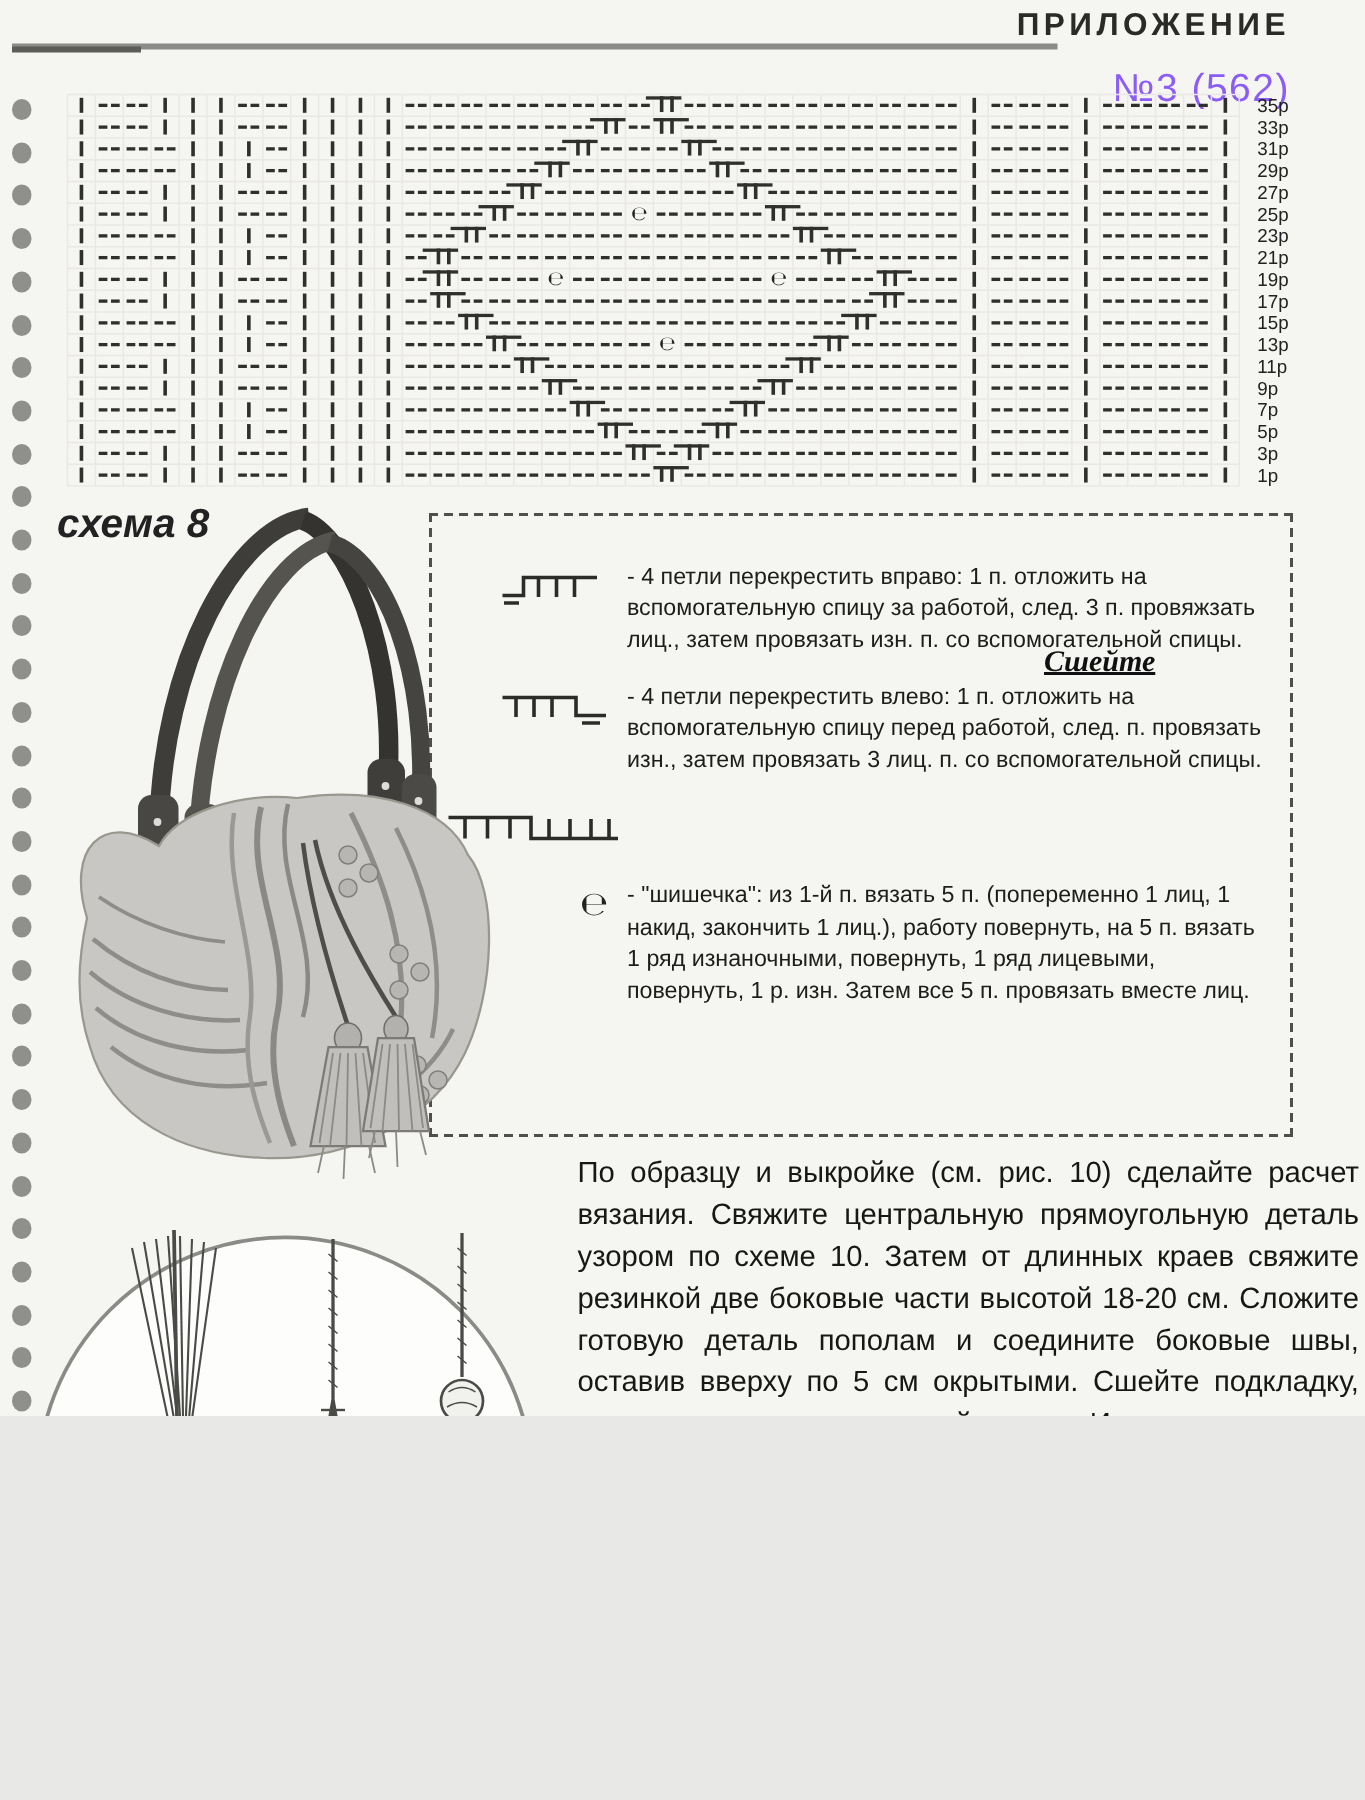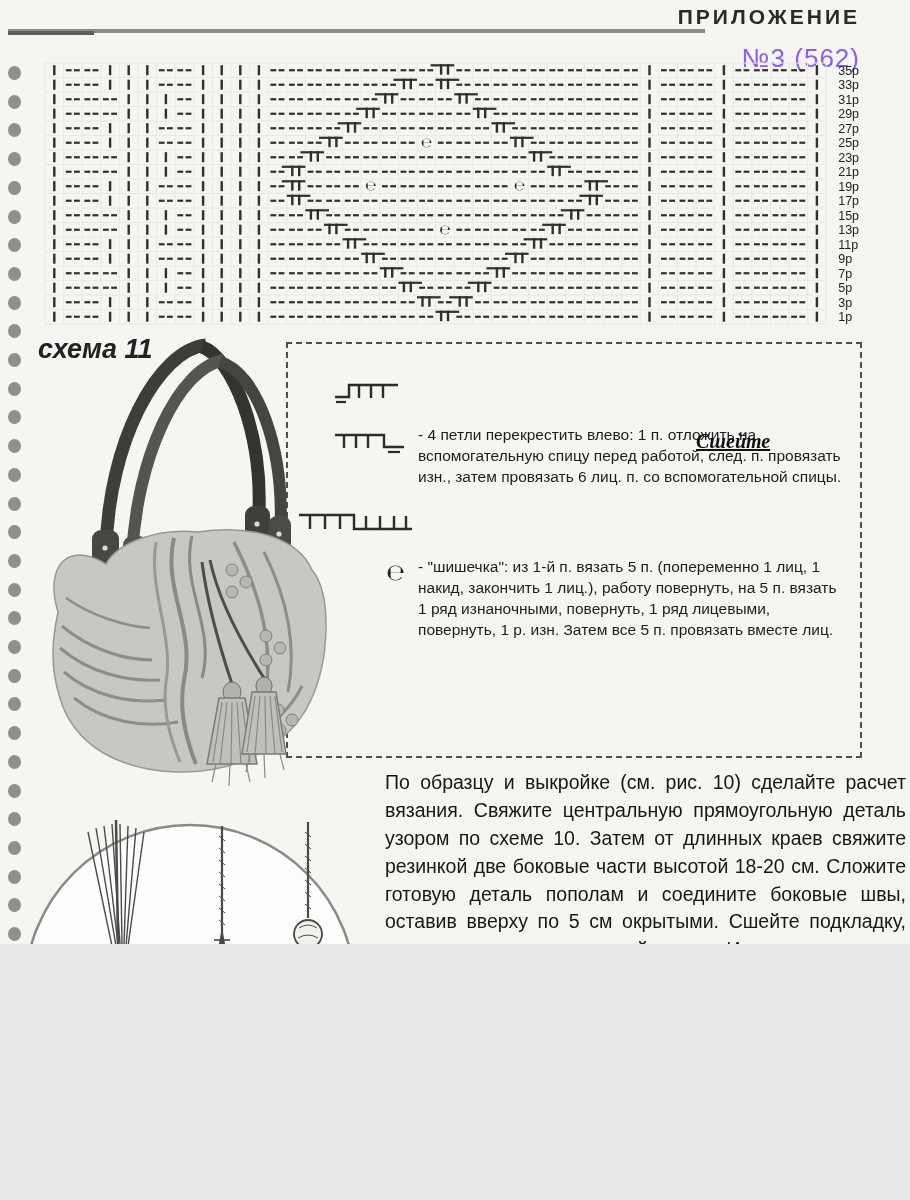--- a/index.html
+++ b/index.html
@@ -1511,43 +1511,44 @@
       <rect x="754.0000000000001" y="255.65" width="5.8" height="2.2" fill="#2f2f2d"></rect>
       <rect x="762.2" y="255.65" width="5.8" height="2.2" fill="#2f2f2d"></rect>
       <rect x="772.6000000000001" y="255.65" width="5.8" height="2.2" fill="#2f2f2d"></rect>
       <rect x="780.8000000000001" y="255.65" width="5.8" height="2.2" fill="#2f2f2d"></rect>
       <rect x="791.2" y="255.65" width="5.8" height="2.2" fill="#2f2f2d"></rect>
       <rect x="799.4" y="255.65" width="5.8" height="2.2" fill="#2f2f2d"></rect>
       <rect x="815.6999999999999" y="251.7" width="2.4" height="10" fill="#2f2f2d"></rect>
       <text x="838.2" y="261" font-size="12.5" fill="#222" font-family="Liberation Sans, sans-serif">1р</text>
     </svg>
 
-  <div class="schema-label">схема 11</div>
+  <div class="schema-label">схема 8</div>
 
   <div class="legend-box">
 
     <div class="legend-item">
       <div class="legend-sym">
         <svg width="78" height="30" viewBox="0 0 78 30">
           <path d="M3 20 H17 V8 H66" fill="none" stroke="#2b2b29" stroke-width="2.4"></path>
           <path d="M4 25 H14" stroke="#2b2b29" stroke-width="2.2"></path>
           <path d="M27 8 V21 M39 8 V21 M51 8 V21" stroke="#2b2b29" stroke-width="2.4"></path>
         </svg>
       </div>
+      <div class="legend-text">- 4 петли  перекрестить вправо: 1 п. отложить на вспомогательную спицу за работой, след. 3 п. провяжзать лиц., затем провязать изн. п. со вспомогательной спицы.</div>
     </div>
 
     <div class="legend-item">
       <div class="legend-sym">
         <svg width="78" height="30" viewBox="0 0 78 30">
           <path d="M3 8 H52 V20 H72" fill="none" stroke="#2b2b29" stroke-width="2.4"></path>
           <path d="M12 8 V21 M24 8 V21 M36 8 V21" stroke="#2b2b29" stroke-width="2.4"></path>
           <path d="M56 25 H68" stroke="#2b2b29" stroke-width="2.2"></path>
         </svg>
       </div>
-      <div class="legend-text">- 4 петли  перекрестить влево: 1 п. отложить на вспомогательную спицу перед работой, след. п. провязать изн., затем провязать 6 лиц. п. со вспомогательной спицы.</div>
+      <div class="legend-text">- 4 петли  перекрестить влево: 1 п. отложить на вспомогательную спицу перед работой, след. п. провязать изн., затем провязать 3 лиц. п. со вспомогательной спицы.</div>
     </div>
 
     <div class="legend-item">
       <div class="legend-sym">
         <svg width="120" height="32" viewBox="0 0 120 32">
           <path d="M3 8 H58 V22 H116" fill="none" stroke="#2b2b29" stroke-width="2.4"></path>
           <path d="M14 8 V22 M29 8 V22 M44 8 V22" stroke="#2b2b29" stroke-width="2.4"></path>
           <path d="M70 22 V9 M84 22 V9 M98 22 V9 M110 22 V9" stroke="#2b2b29" stroke-width="2.4"></path>
         </svg>
       </div>

